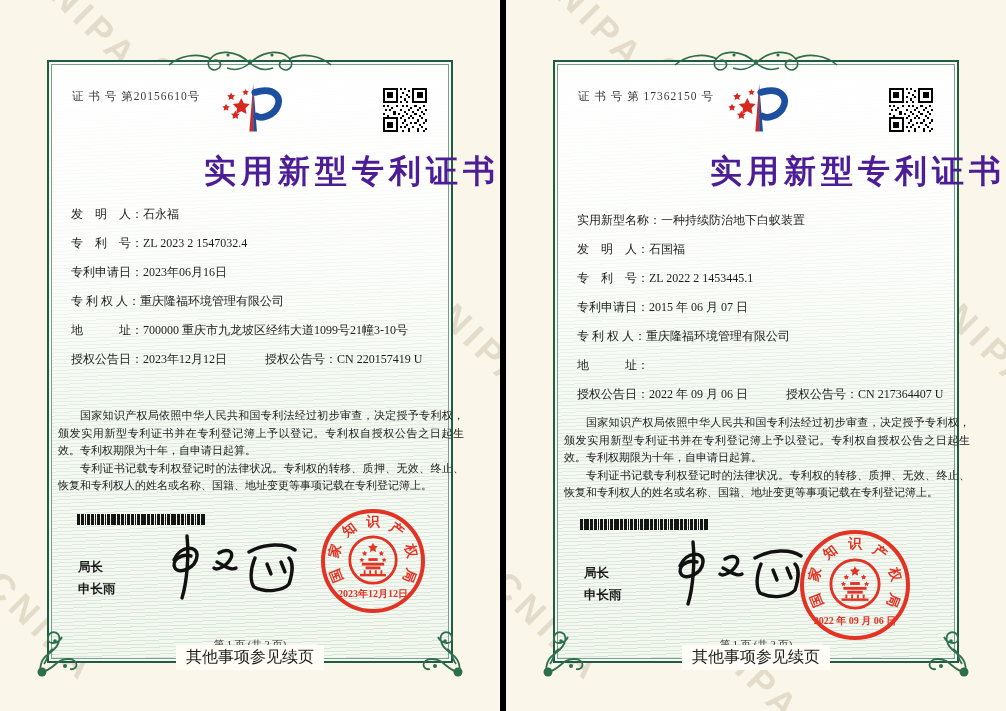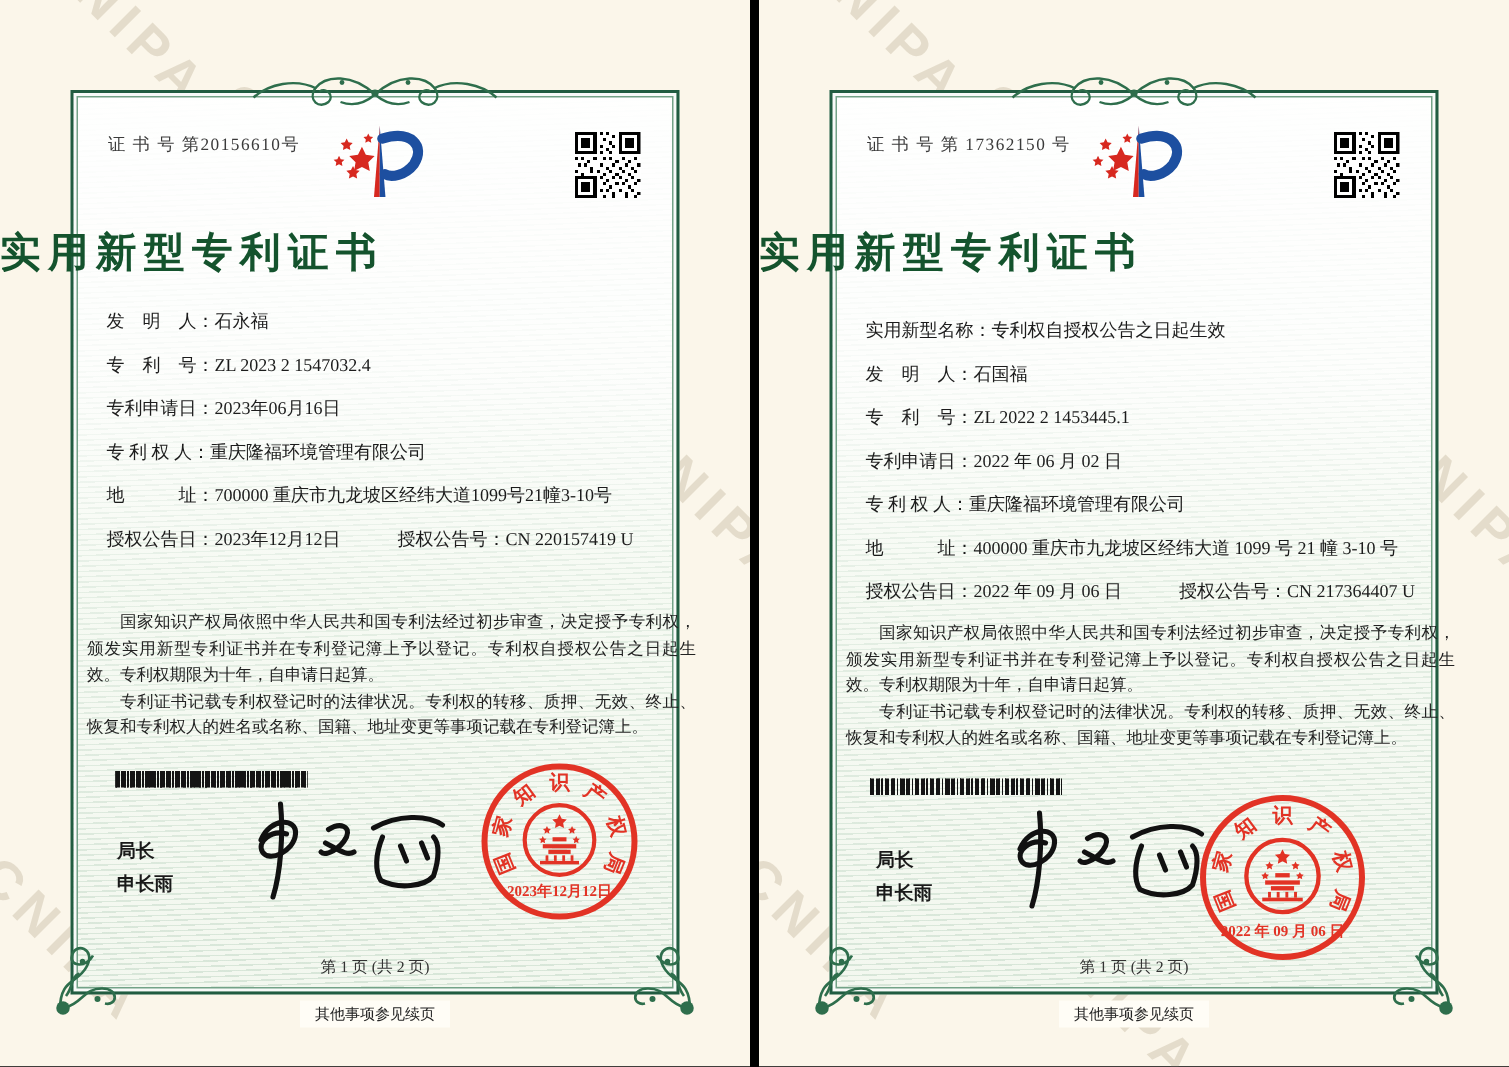--- a/index.html
+++ b/index.html
@@ -29,22 +29,22 @@
              #f4f8f0; }
   .orn-top { position:absolute; top:-15px; left:50%; transform:translateX(-50%); }
   .orn-bl  { position:absolute; left:-14px; bottom:-17px; }
   .orn-br  { position:absolute; right:-14px; bottom:-17px; transform:scaleX(-1); }
 
   .content { position:absolute; inset:0; z-index:2; }
 
   .cert-no { position:absolute; left:72px; top:89px; font-size:11.5px; letter-spacing:1px; color:#3a3a3a; }
   .logo   { position:absolute; left:215px; top:82px; }
   .qr     { position:absolute; left:383px; top:88px; width:44px; height:44px; background:#fff; }
-  .title  { position:absolute; left:0; right:0; top:150px; text-align:left;
-            font-size:27px; font-weight:bold; letter-spacing:5px; color:#14532d; }
+  .title  { position:absolute; left:0; right:0; top:150px; text-align:right;
+            font-size:32px; font-weight:bold; letter-spacing:5px; color:#4c1d95; }
 
   .fields { position:absolute; left:71px; right:34px; top:206px; font-size:12px; color:#1c1c1c; }
   .cert-right .fields { top:212px; }
   .frow { display:flex; margin-bottom:13px; line-height:16px; }
   .f-label { flex:none; white-space:pre; }
   .f-value { white-space:nowrap; }
   .grant-row { display:flex; line-height:16px; }
   .grant-gap { width:38px; flex:none; }
 
   .legal { position:absolute; left:58px; right:36px; top:407px; font-size:11px;
@@ -69,22 +69,22 @@
   .cert-left  .seal { left:321px; top:509px; width:104px; height:104px; }
   .cert-right .seal { left:294px; top:530px; width:110px; height:110px; }
   .seal-char { position:absolute; left:50%; top:50%; font-size:13.5px; font-weight:bold;
                color:#e23325; font-family:"Liberation Sans","DejaVu Sans",sans-serif; }
   .seal-emblem { position:absolute; left:50%; top:49%; transform:translate(-50%,-50%); }
   .seal-date { position:absolute; left:0; right:0; bottom:8px; text-align:center;
                font-size:10px; font-weight:bold; color:#e23325; white-space:nowrap; }
 
   .page-no { position:absolute; left:0; right:0; top:638px; text-align:center;
              font-size:10.5px; color:#333; }
-  .cont-note { position:absolute; left:50%; transform:translateX(-50%); top:667px;
-               font-size:10px; color:#222; background:#fffdf6; padding:2px 10px;
+  .cont-note { position:absolute; left:50%; transform:translateX(-50%); top:645px;
+               font-size:16px; color:#222; background:#fffdf6; padding:2px 10px;
                white-space:nowrap; z-index:2;text-align:center; }
 </style>
 </head>
 <body>
 
 <svg width="0" height="0" style="position:absolute">
   <defs>
     <polygon id="star5" points="0,-10 2.94,-4.05 9.51,-3.09 4.76,1.55 5.88,8.09 0,5 -5.88,8.09 -4.76,1.55 -9.51,-3.09 -2.94,-4.05"></polygon>
     <g id="orn-top-g" fill="none" stroke="#2e6e4c" stroke-width="1.6">
       <path d="M85 16 C70 2 52 3 45 12 C40 20 48 26 54 21 C58 17 53 11 48 14"></path>
@@ -280,41 +280,40 @@
           <use href="#cnipa-logo-g"></use>
         </svg>
       <svg class="qr" viewBox="0 0 21 21" shape-rendering="crispEdges">
           <use href="#qr-g"></use>
         </svg>
       <div class="title">实用新型专利证书</div>
 
       <div class="fields">
         <div class="frow">
             <span class="f-label">实用新型名称：</span>
-            <span class="f-value">专利权自授权公告之日起生效</span>
+            <span class="f-value">一种持续防治地下白蚁装置</span>
           </div>
         <div class="frow">
             <span class="f-label">发　明　人：</span>
             <span class="f-value">石国福</span>
           </div>
         <div class="frow">
             <span class="f-label">专　利　号：</span>
             <span class="f-value">ZL 2022 2 1453445.1</span>
           </div>
         <div class="frow">
             <span class="f-label">专利申请日：</span>
-            <span class="f-value">2022 年 06 月 02 日</span>
+            <span class="f-value">2015 年 06 月 07 日</span>
           </div>
         <div class="frow">
             <span class="f-label">专 利 权 人：</span>
             <span class="f-value">重庆隆福环境管理有限公司</span>
           </div>
         <div class="frow">
             <span class="f-label">地　　　址：</span>
-            <span class="f-value">400000 重庆市九龙坡区经纬大道 1099 号 21 幢 3-10 号</span>
           </div>
         <div class="grant-row">
           <span class="f-label">授权公告日：</span>
             <span>2022 年 09 月 06 日</span>
           <span class="grant-gap"></span>
           <span class="f-label">授权公告号：</span>
             <span>CN 217364407 U</span>
         </div>
       </div>
 

